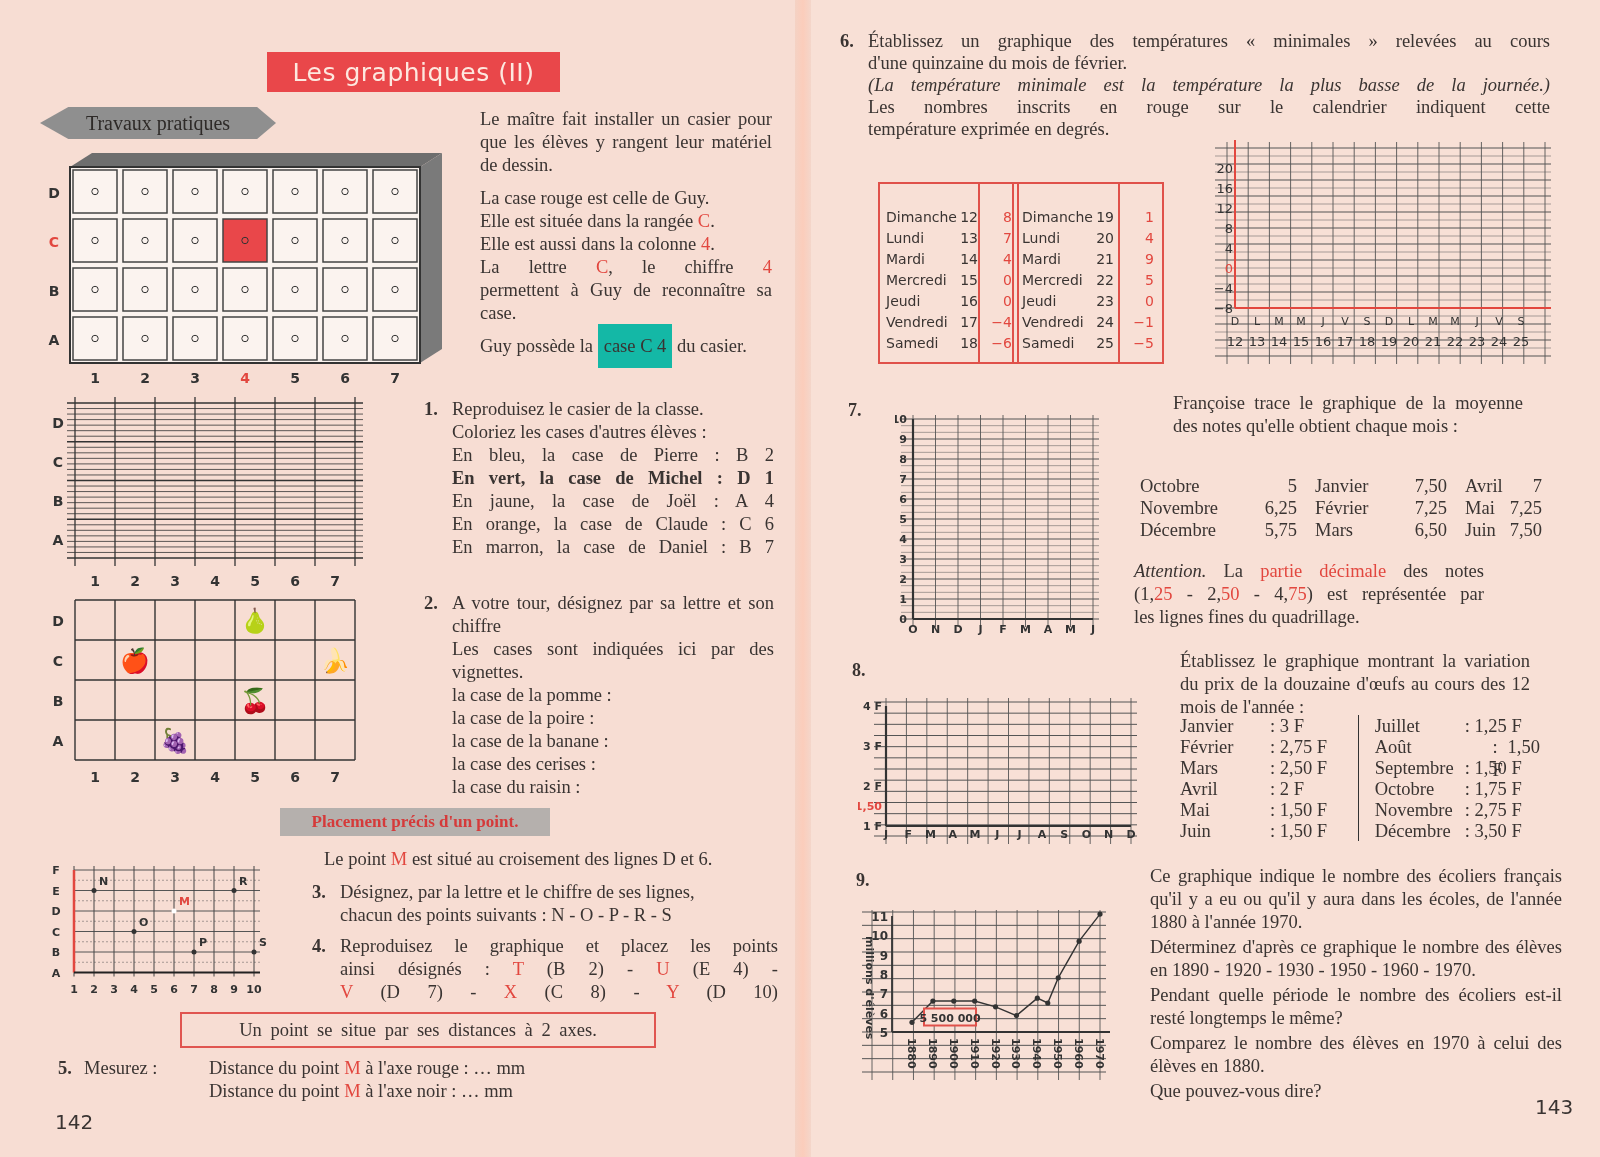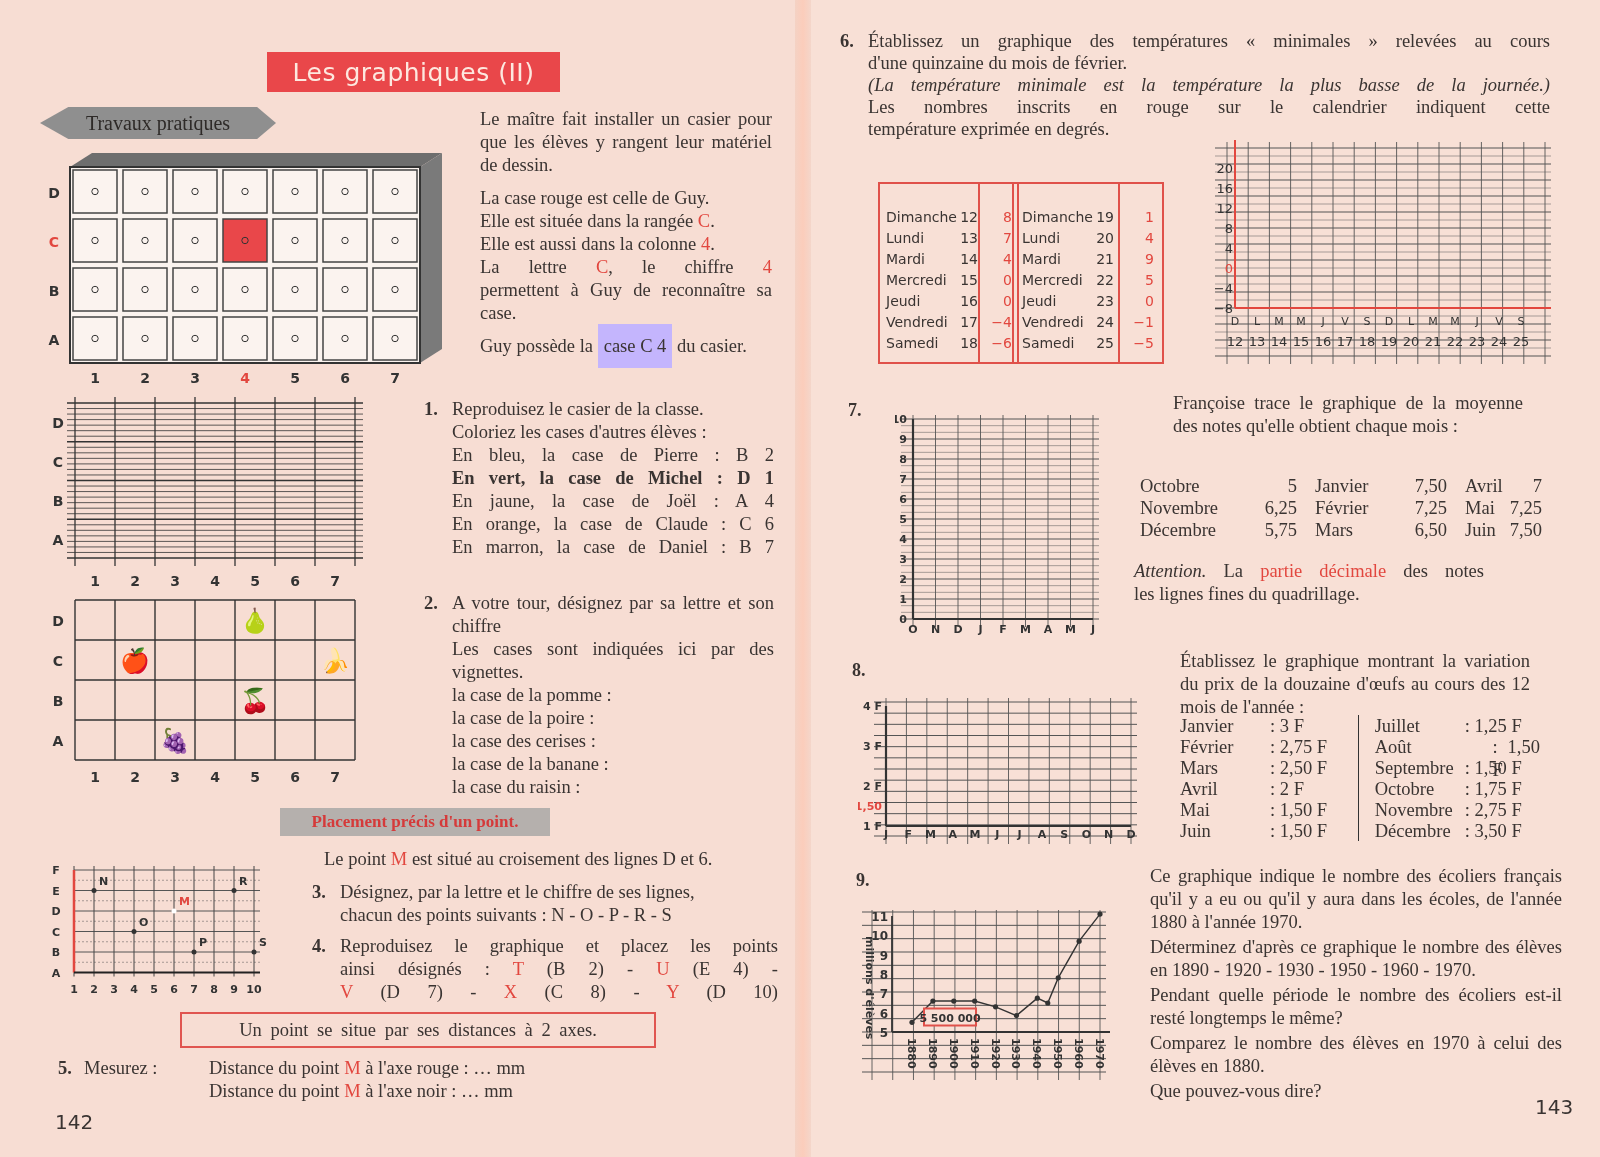--- a/index.html
+++ b/index.html
@@ -10,21 +10,21 @@
   .gutter{position:absolute;left:795px;top:0;width:16px;height:1157px;background:linear-gradient(90deg,#f4d2c4,#fbcdbb,#f4d6ca);}
   .abs{position:absolute;}
   .red{color:#e2473f;}
   .title-banner{left:267px;top:52px;width:293px;height:40px;background:#e9474a;color:#fde8df;font-family:"DejaVu Sans",sans-serif;font-size:25px;display:flex;align-items:center;justify-content:center;letter-spacing:0.5px;}
   .tp-tag{left:40px;top:107px;width:236px;height:32px;background:#8f8f8f;clip-path:polygon(12% 0,92% 0,100% 50%,92% 100%,12% 100%,0 50%);display:flex;align-items:center;justify-content:center;font-family:"Liberation Serif",serif;font-size:20px;color:#2e2a28;}
   .body-text{font-family:"Liberation Serif",serif;font-size:18.5px;line-height:23px;text-align:justify;}
   .num{font-weight:bold;}
   .cal{left:878px;top:182px;width:282px;height:178px;border:2.5px solid #e0514a;font-family:"DejaVu Sans",sans-serif;font-size:14px;}
   .cal .col{position:absolute;top:0;height:100%;}
   .cal .row{height:21px;display:flex;align-items:center;}
-  .highlight{background:#c4b5fd;padding:12px 6px;}
+  .highlight{background:#14b8a6;padding:12px 6px;}
   .place-tag{left:280px;top:808px;width:270px;height:28px;background:#b5b0ad;color:#d53a3a;font-weight:bold;font-family:"Liberation Serif",serif;font-size:17px;display:flex;align-items:center;justify-content:center;}
   .rule-box{left:180px;top:1012px;width:472px;height:32px;border:2px solid #e05550;display:flex;align-items:center;justify-content:center;font-family:"Liberation Serif",serif;font-size:18.5px;word-spacing:4px;}
   .pgnum{font-family:"DejaVu Sans",sans-serif;font-size:20px;}
   svg text{font-family:"DejaVu Sans",sans-serif;}
 </style>
 </head>
 <body>
 
 <div class="page left"></div>
 
@@ -216,22 +216,22 @@
     <text x="135" y="151" font-size="24" text-anchor="middle" fill="#c33">🍇</text>
   </svg>
 <div class="abs body-text" style="left:424px;top:592px;width:350px;">
   <div style="display:flex">
       <span class="num" style="width:28px">2.</span>
       <div style="flex:1" id="ex2-lines">
         <div style="text-align-last:left;">A votre tour, désignez par sa lettre et son chiffre</div>
         <div style="text-align-last:left;">Les cases sont indiquées ici par des vignettes.</div>
         <div>la case de la pomme :</div>
         <div>la case de la poire :</div>
+        <div>la case de la banane :</div>
         <div>la case des cerises :</div>
-        <div>la case de la banane :</div>
         <div>la case du raisin :</div>
       </div>
     </div>
 </div>
 
 <div class="abs place-tag">Placement précis d'un point.</div>
 <div class="abs body-text" style="left:324px;top:848px;width:440px;"><span>Le point </span><span class="red">M</span><span> est situé au croisement des lignes D et 6.</span></div>
 <svg class="abs" style="left:48px;top:862px" width="230" height="135" id="placement-grid">
     <line x1="26" x2="212" y1="8" y2="8" stroke="#555" stroke-width="1" stroke-dasharray="none"></line>
     <line x1="26" x2="212" y1="18.25" y2="18.25" stroke="#555" stroke-width="0.5" stroke-dasharray="2,2"></line>
@@ -599,20 +599,21 @@
         <span>7,25</span>
       </div>
       <div style="display:flex;justify-content:space-between;padding-right:18px;">
         <span>Juin</span>
         <span>7,50</span>
       </div>
     </div>
   </div>
 <div class="abs body-text" style="left:1122px;top:560px;width:350px;margin-left:12px;">
   <div style="text-align-last:justify;"><i>Attention.</i><span> La </span><span class="red">partie décimale</span><span> des notes</span></div>
+  <div id="attention-line2" style="text-align-last:justify;"><span>(1,</span><span class="red">25</span><span> - 2,</span><span class="red">50</span><span> - 4,</span><span class="red">75</span><span>) est représentée par</span></div>
   <div>les lignes fines du quadrillage.</div>
 </div>
 
 <div class="abs" style="left:852px;top:660px;font-weight:bold;font-size:18px;font-family:'Liberation Serif',serif;">8.</div>
 <svg class="abs" style="left:858px;top:698px" width="285" height="150" id="chart-oeufs">
     <line x1="16" x2="279" y1="4" y2="4" stroke="#555" stroke-width="1"></line>
     <line x1="16" x2="279" y1="15.166666666666666" y2="15.166666666666666" stroke="#555" stroke-width="1"></line>
     <line x1="16" x2="279" y1="26.333333333333332" y2="26.333333333333332" stroke="#555" stroke-width="1"></line>
     <line x1="16" x2="279" y1="37.5" y2="37.5" stroke="#555" stroke-width="1"></line>
     <line x1="16" x2="279" y1="48.666666666666664" y2="48.666666666666664" stroke="#555" stroke-width="1"></line>

